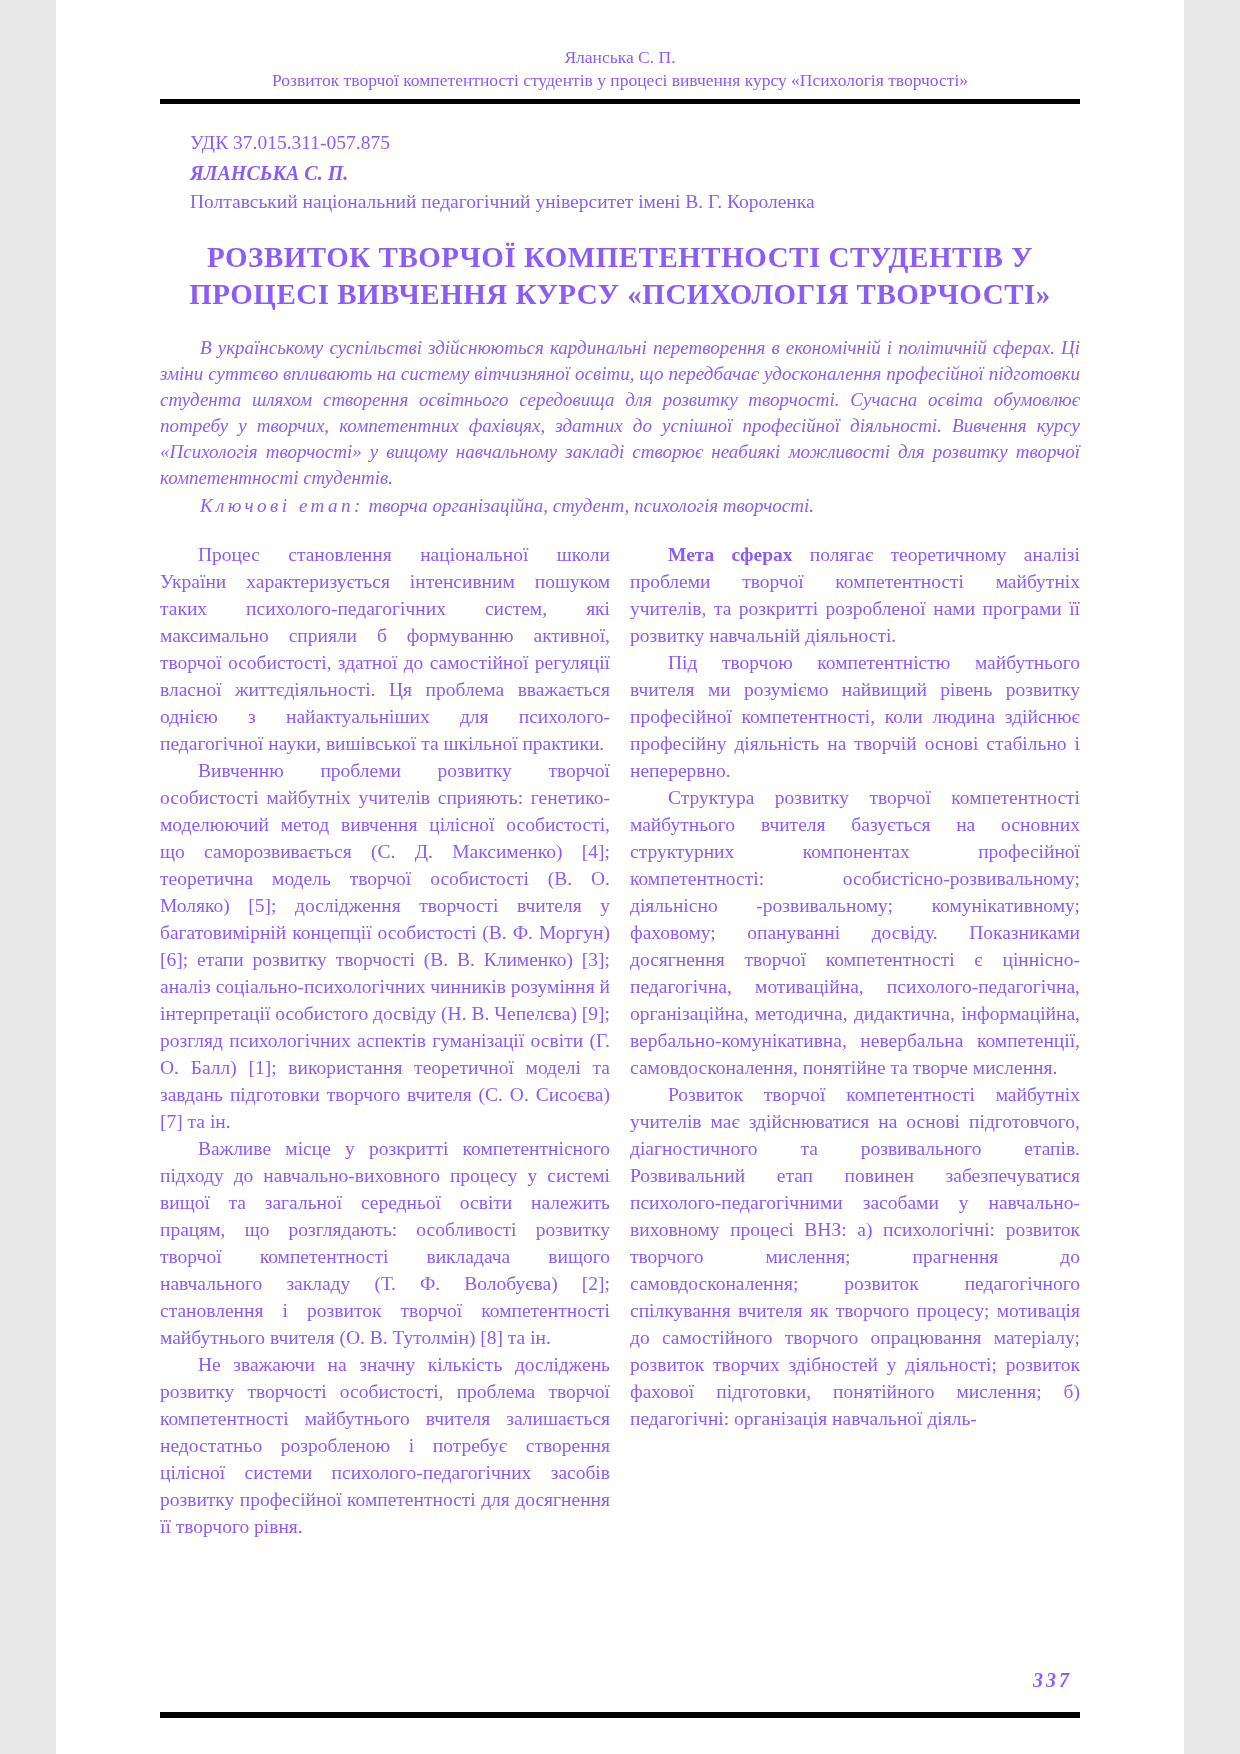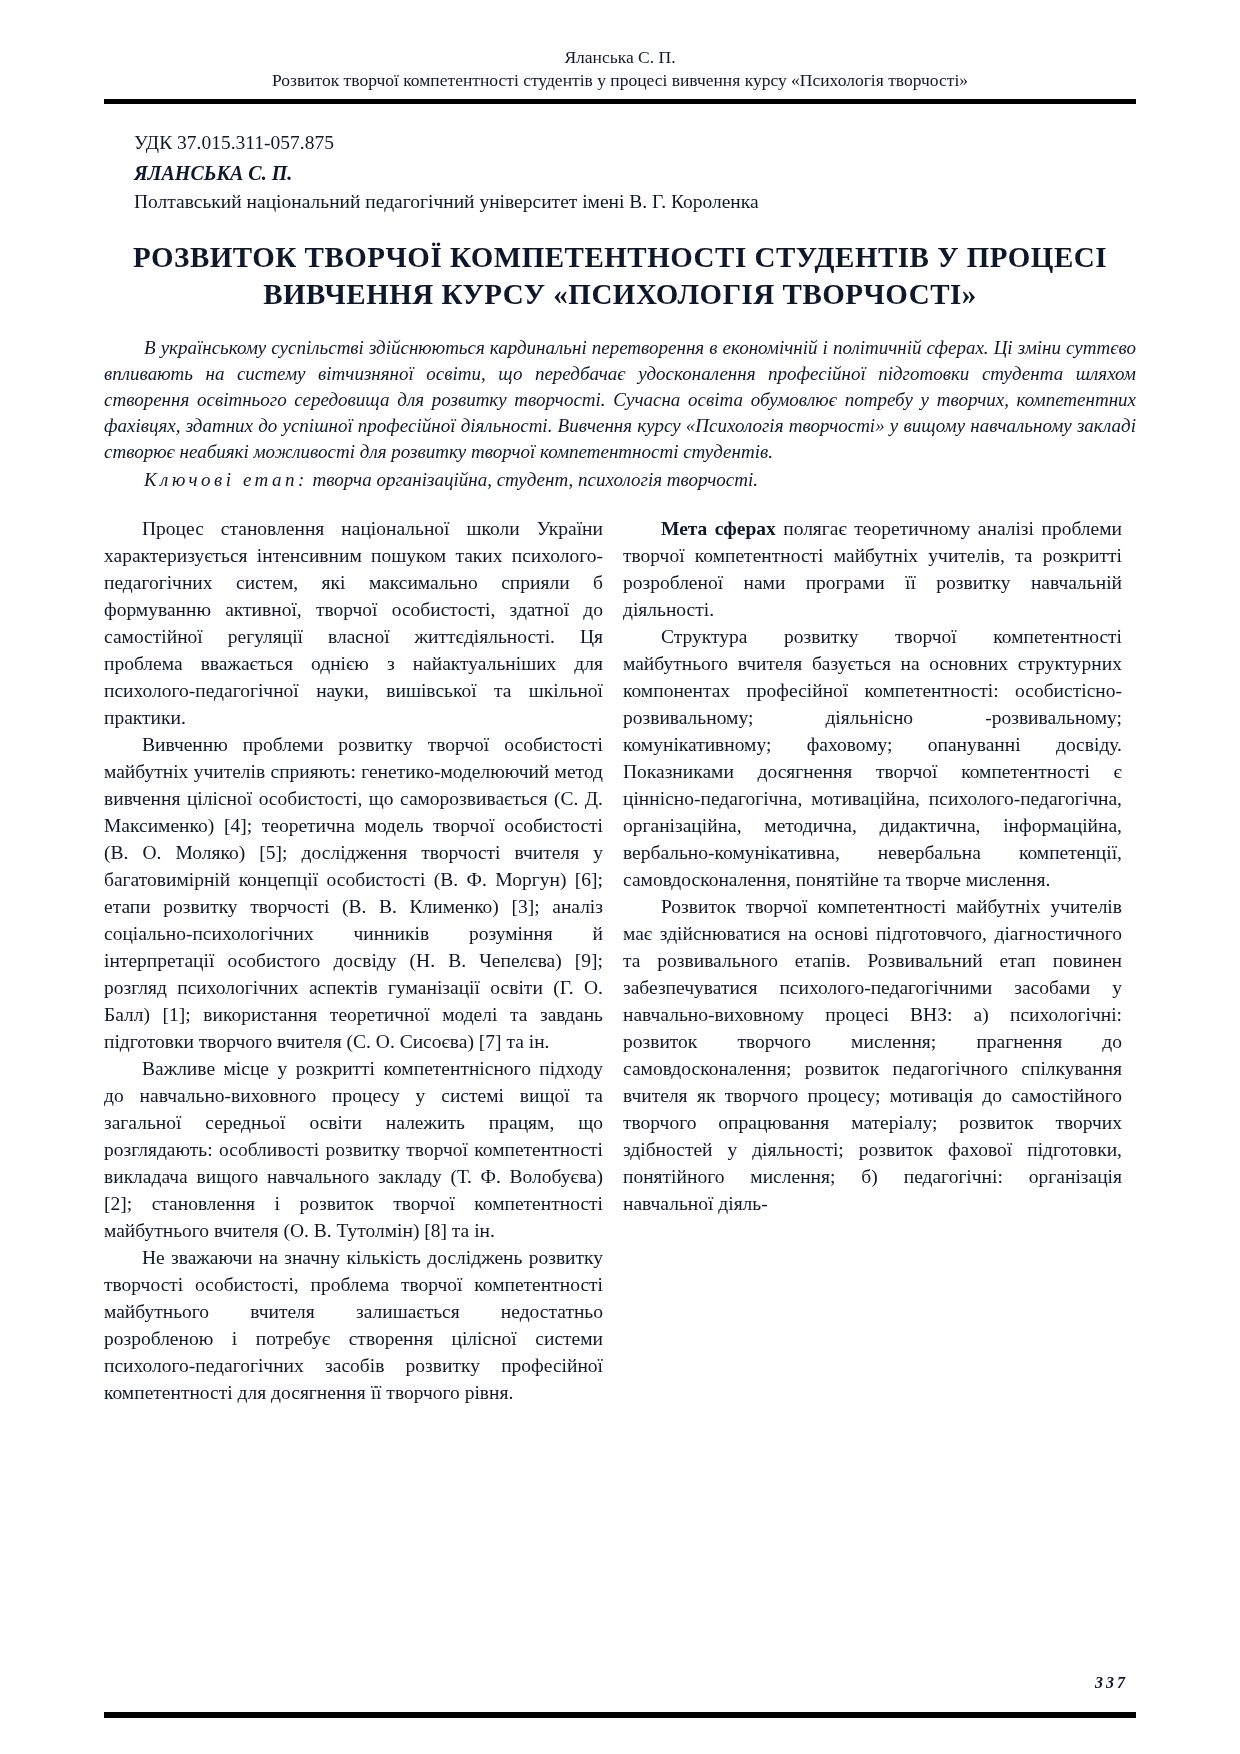--- a/index.html
+++ b/index.html
@@ -2,26 +2,26 @@
 <html><head>
 <meta charset="utf-8">
 <style>
   html, body {
     margin: 0;
     padding: 0;
     background: #e8e8e8;
   }
   .page {
     position: relative;
-    width: 1240px;
+    width: 1128px;
     height: 1754px;
     margin: 0 auto;
     background: #ffffff;
     font-family: "Liberation Serif", "DejaVu Serif", serif;
-    color: #0f172a;
+    color: #8b5cf6;
     box-sizing: border-box;
     overflow: hidden;
   }
   .running-head {
     padding-top: 46px;
     text-align: center;
     font-size: 17.5px;
     line-height: 23px;
   }
   .running-head .rh-line { display: block; }
@@ -81,21 +81,21 @@
     text-align: justify;
   }
   .col p {
     margin: 0;
     text-indent: 38px;
   }
   .page-number {
     position: absolute;
     right: 112px;
     bottom: 62px;
-    font-size: 16px;
+    font-size: 20px;
     font-weight: bold;
     font-style: italic;
     letter-spacing: 3px;
   }
   .foot-rule {
     position: absolute;
     left: 104px;
     right: 104px;
     bottom: 36px;
     height: 6px;
@@ -131,20 +131,21 @@
 
       <div class="col">
         <p><b></b><span>Процес становлення національної школи України характеризується інтенсивним пошуком таких психолого-педагогічних систем, які максимально сприяли б формуванню активної, творчої особистості, здатної до самостійної регуляції власної життєдіяльності. Ця проблема вважається однією з найактуальніших для психолого-педагогічної науки, вишівської та шкільної практики.</span></p>
         <p><b></b><span>Вивченню проблеми розвитку творчої особистості майбутніх учителів сприяють: генетико-моделюючий метод вивчення цілісної особистості, що саморозвивається (С. Д. Максименко) [4]; теоретична модель творчої особистості (В. О. Моляко) [5]; дослідження творчості вчителя у багатовимірній концепції особистості (В. Ф. Моргун) [6]; етапи розвитку творчості (В. В. Клименко) [3]; аналіз соціально-психологічних чинників розуміння й інтерпретації особистого досвіду (Н. В. Чепелєва) [9]; розгляд психологічних аспектів гуманізації освіти (Г. О. Балл) [1]; використання теоретичної моделі та завдань підготовки творчого вчителя (С. О. Сисоєва) [7] та ін.</span></p>
         <p><b></b><span>Важливе місце у розкритті компетентнісного підходу до навчально-виховного процесу у системі вищої та загальної середньої освіти належить працям, що розглядають: особливості розвитку творчої компетентності викладача вищого навчального закладу (Т. Ф. Волобуєва) [2]; становлення і розвиток творчої компетентності майбутнього вчителя (О. В. Тутолмін) [8] та ін.</span></p>
         <p><b></b><span>Не зважаючи на значну кількість досліджень розвитку творчості особистості, проблема творчої компетентності майбутнього вчителя залишається недостатньо розробленою і потребує створення цілісної системи психолого-педагогічних засобів розвитку професійної компетентності для досягнення її творчого рівня.</span></p>
       </div>
 
       <div class="col">
         <p><b>Мета сферах</b><span> полягає теоретичному аналізі проблеми творчої компетентності майбутніх учителів, та розкритті розробленої нами програми її розвитку навчальній діяльності.</span></p>
+        <p><b></b><span>Під творчою компетентністю майбутнього вчителя ми розуміємо найвищий рівень розвитку професійної компетентності, коли людина здійснює професійну діяльність на творчій основі стабільно і неперервно.</span></p>
         <p><b></b><span>Структура розвитку творчої компетентності майбутнього вчителя базується на основних структурних компонентах професійної компетентності: особистісно-розвивальному; діяльнісно -розвивальному; комунікативному; фаховому; опануванні досвіду. Показниками досягнення творчої компетентності є ціннісно-педагогічна, мотиваційна, психолого-педагогічна, організаційна, методична, дидактична, інформаційна, вербально-комунікативна, невербальна компетенції, самовдосконалення, понятійне та творче мислення.</span></p>
         <p><b></b><span>Розвиток творчої компетентності майбутніх учителів має здійснюватися на основі підготовчого, діагностичного та розвивального етапів. Розвивальний етап повинен забезпечуватися психолого-педагогічними засобами у навчально-виховному процесі ВНЗ: а) психологічні: розвиток творчого мислення; прагнення до самовдосконалення; розвиток педагогічного спілкування вчителя як творчого процесу; мотивація до самостійного творчого опрацювання матеріалу; розвиток творчих здібностей у діяльності; розвиток фахової підготовки, понятійного мислення; б) педагогічні: організація навчальної діяль-</span></p>
       </div>
 
     </div>
 
   </div>
 
   <div class="page-number">337</div>
   <div class="foot-rule"></div>

